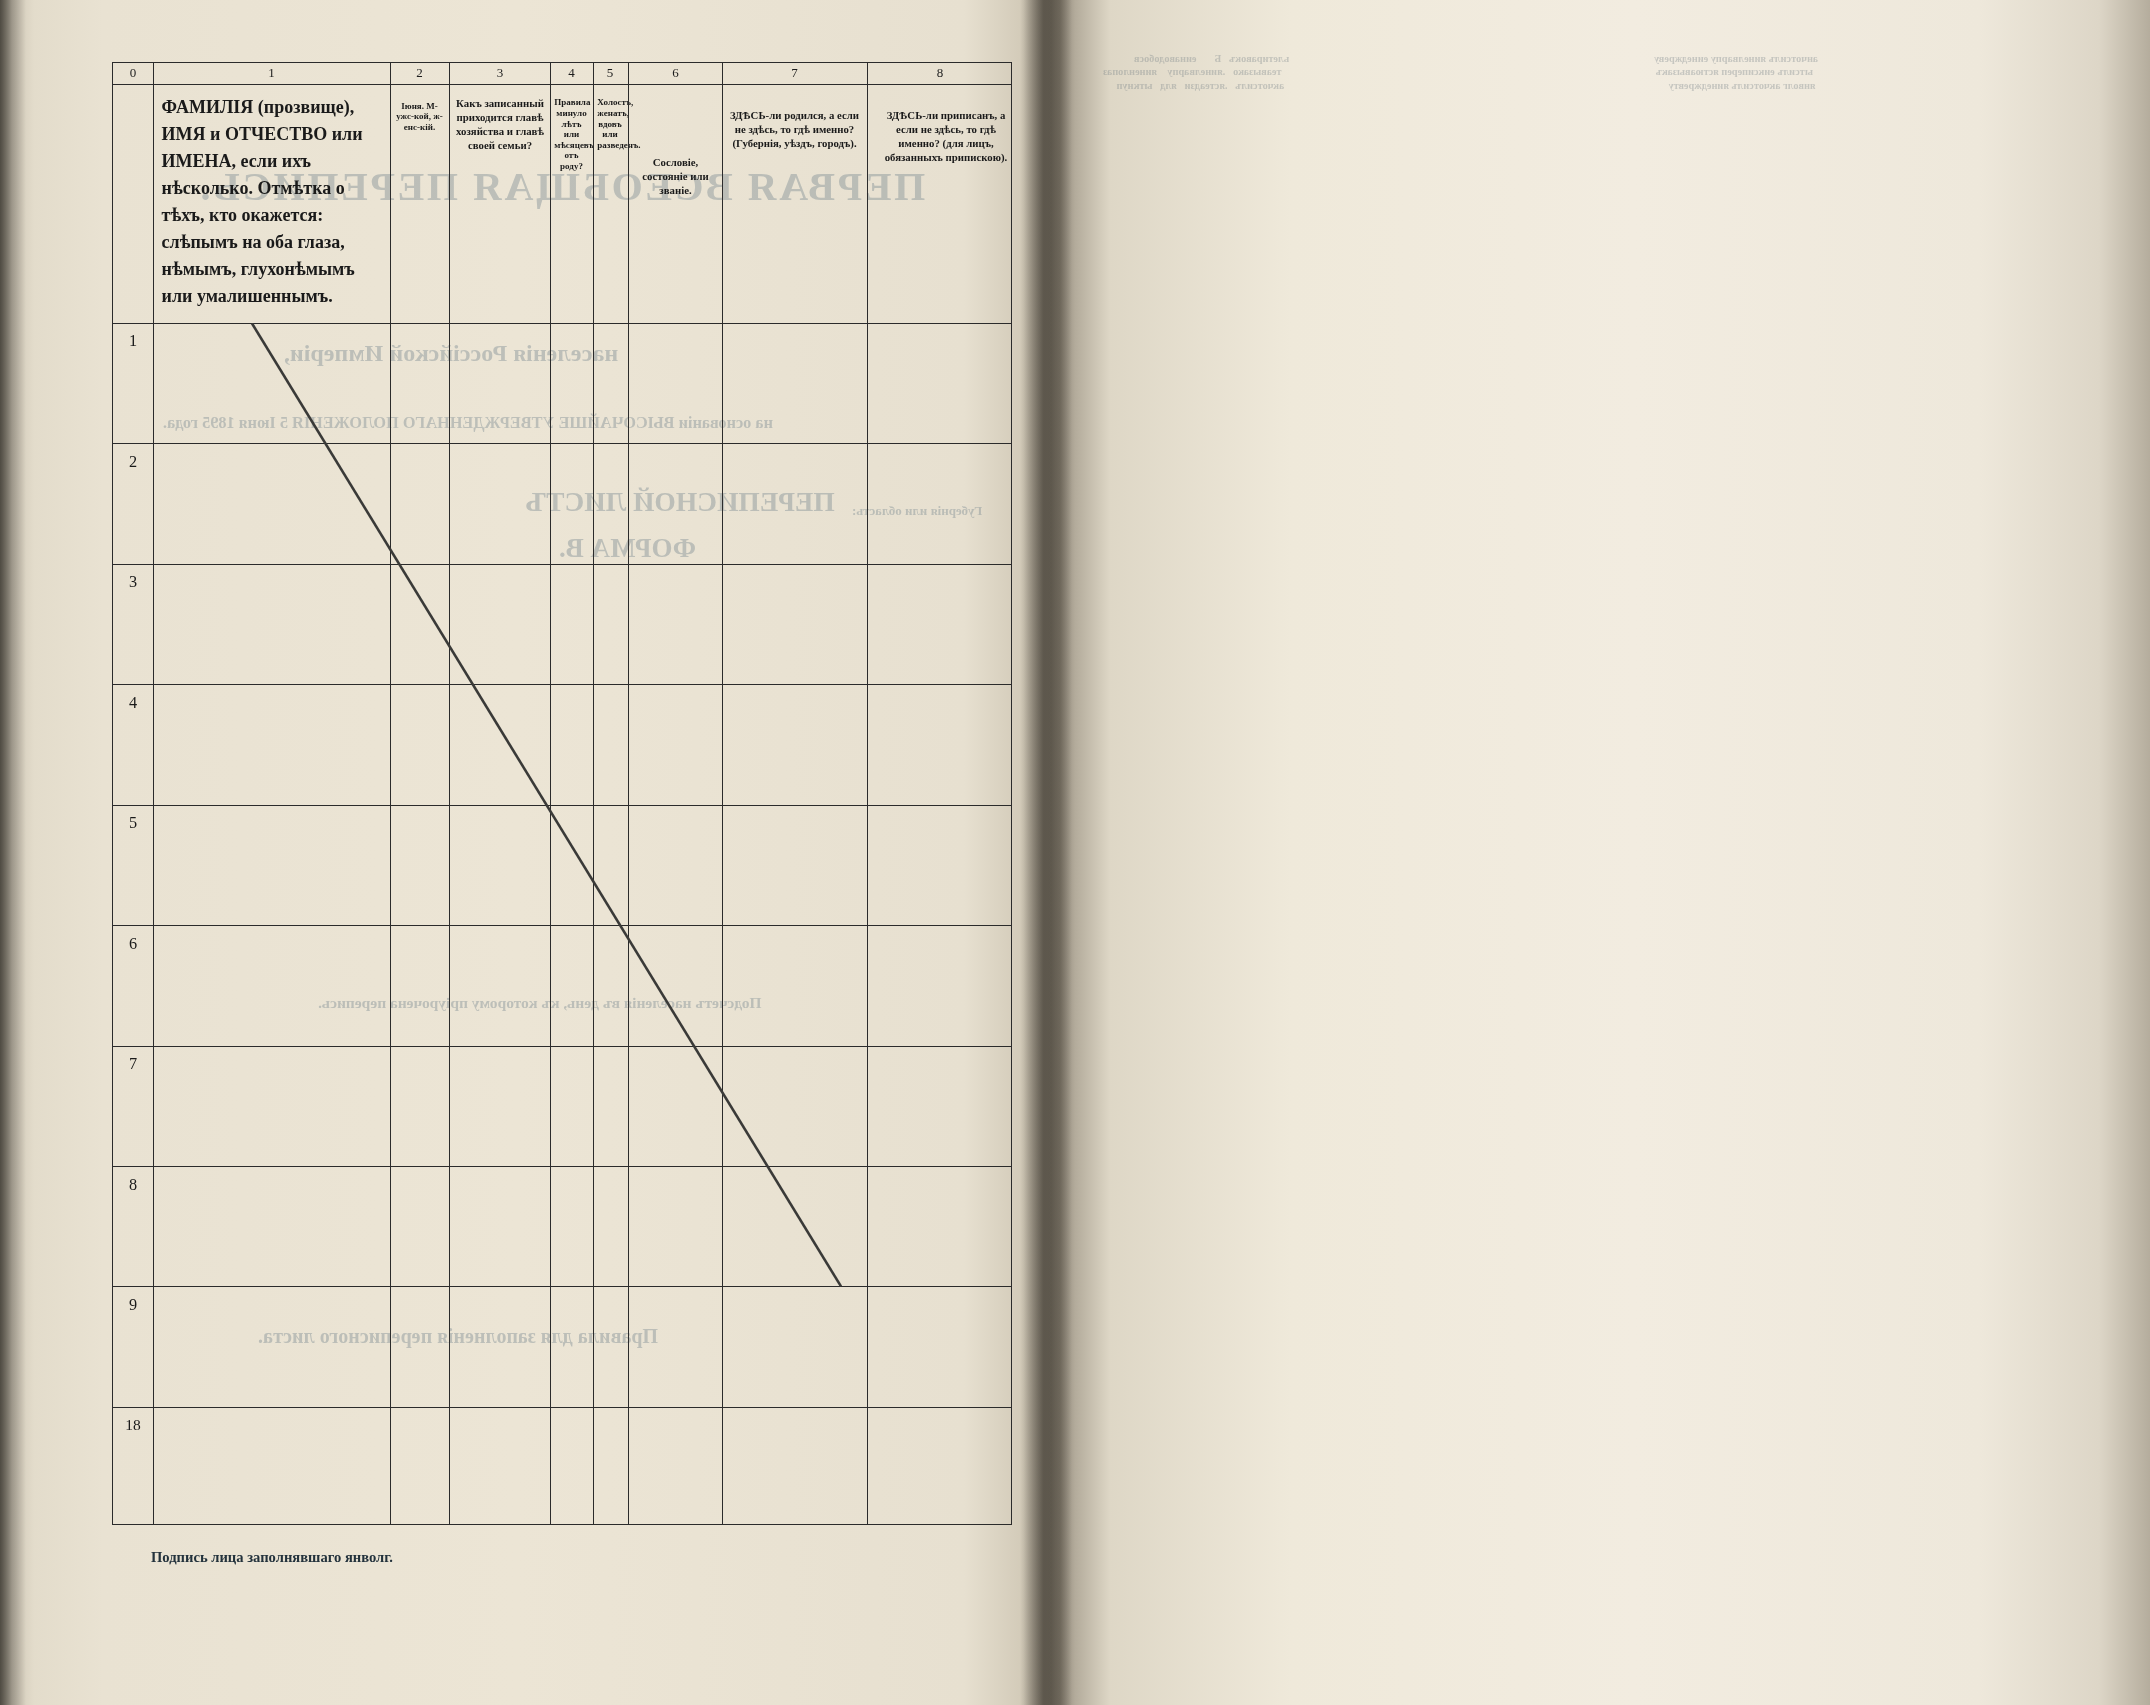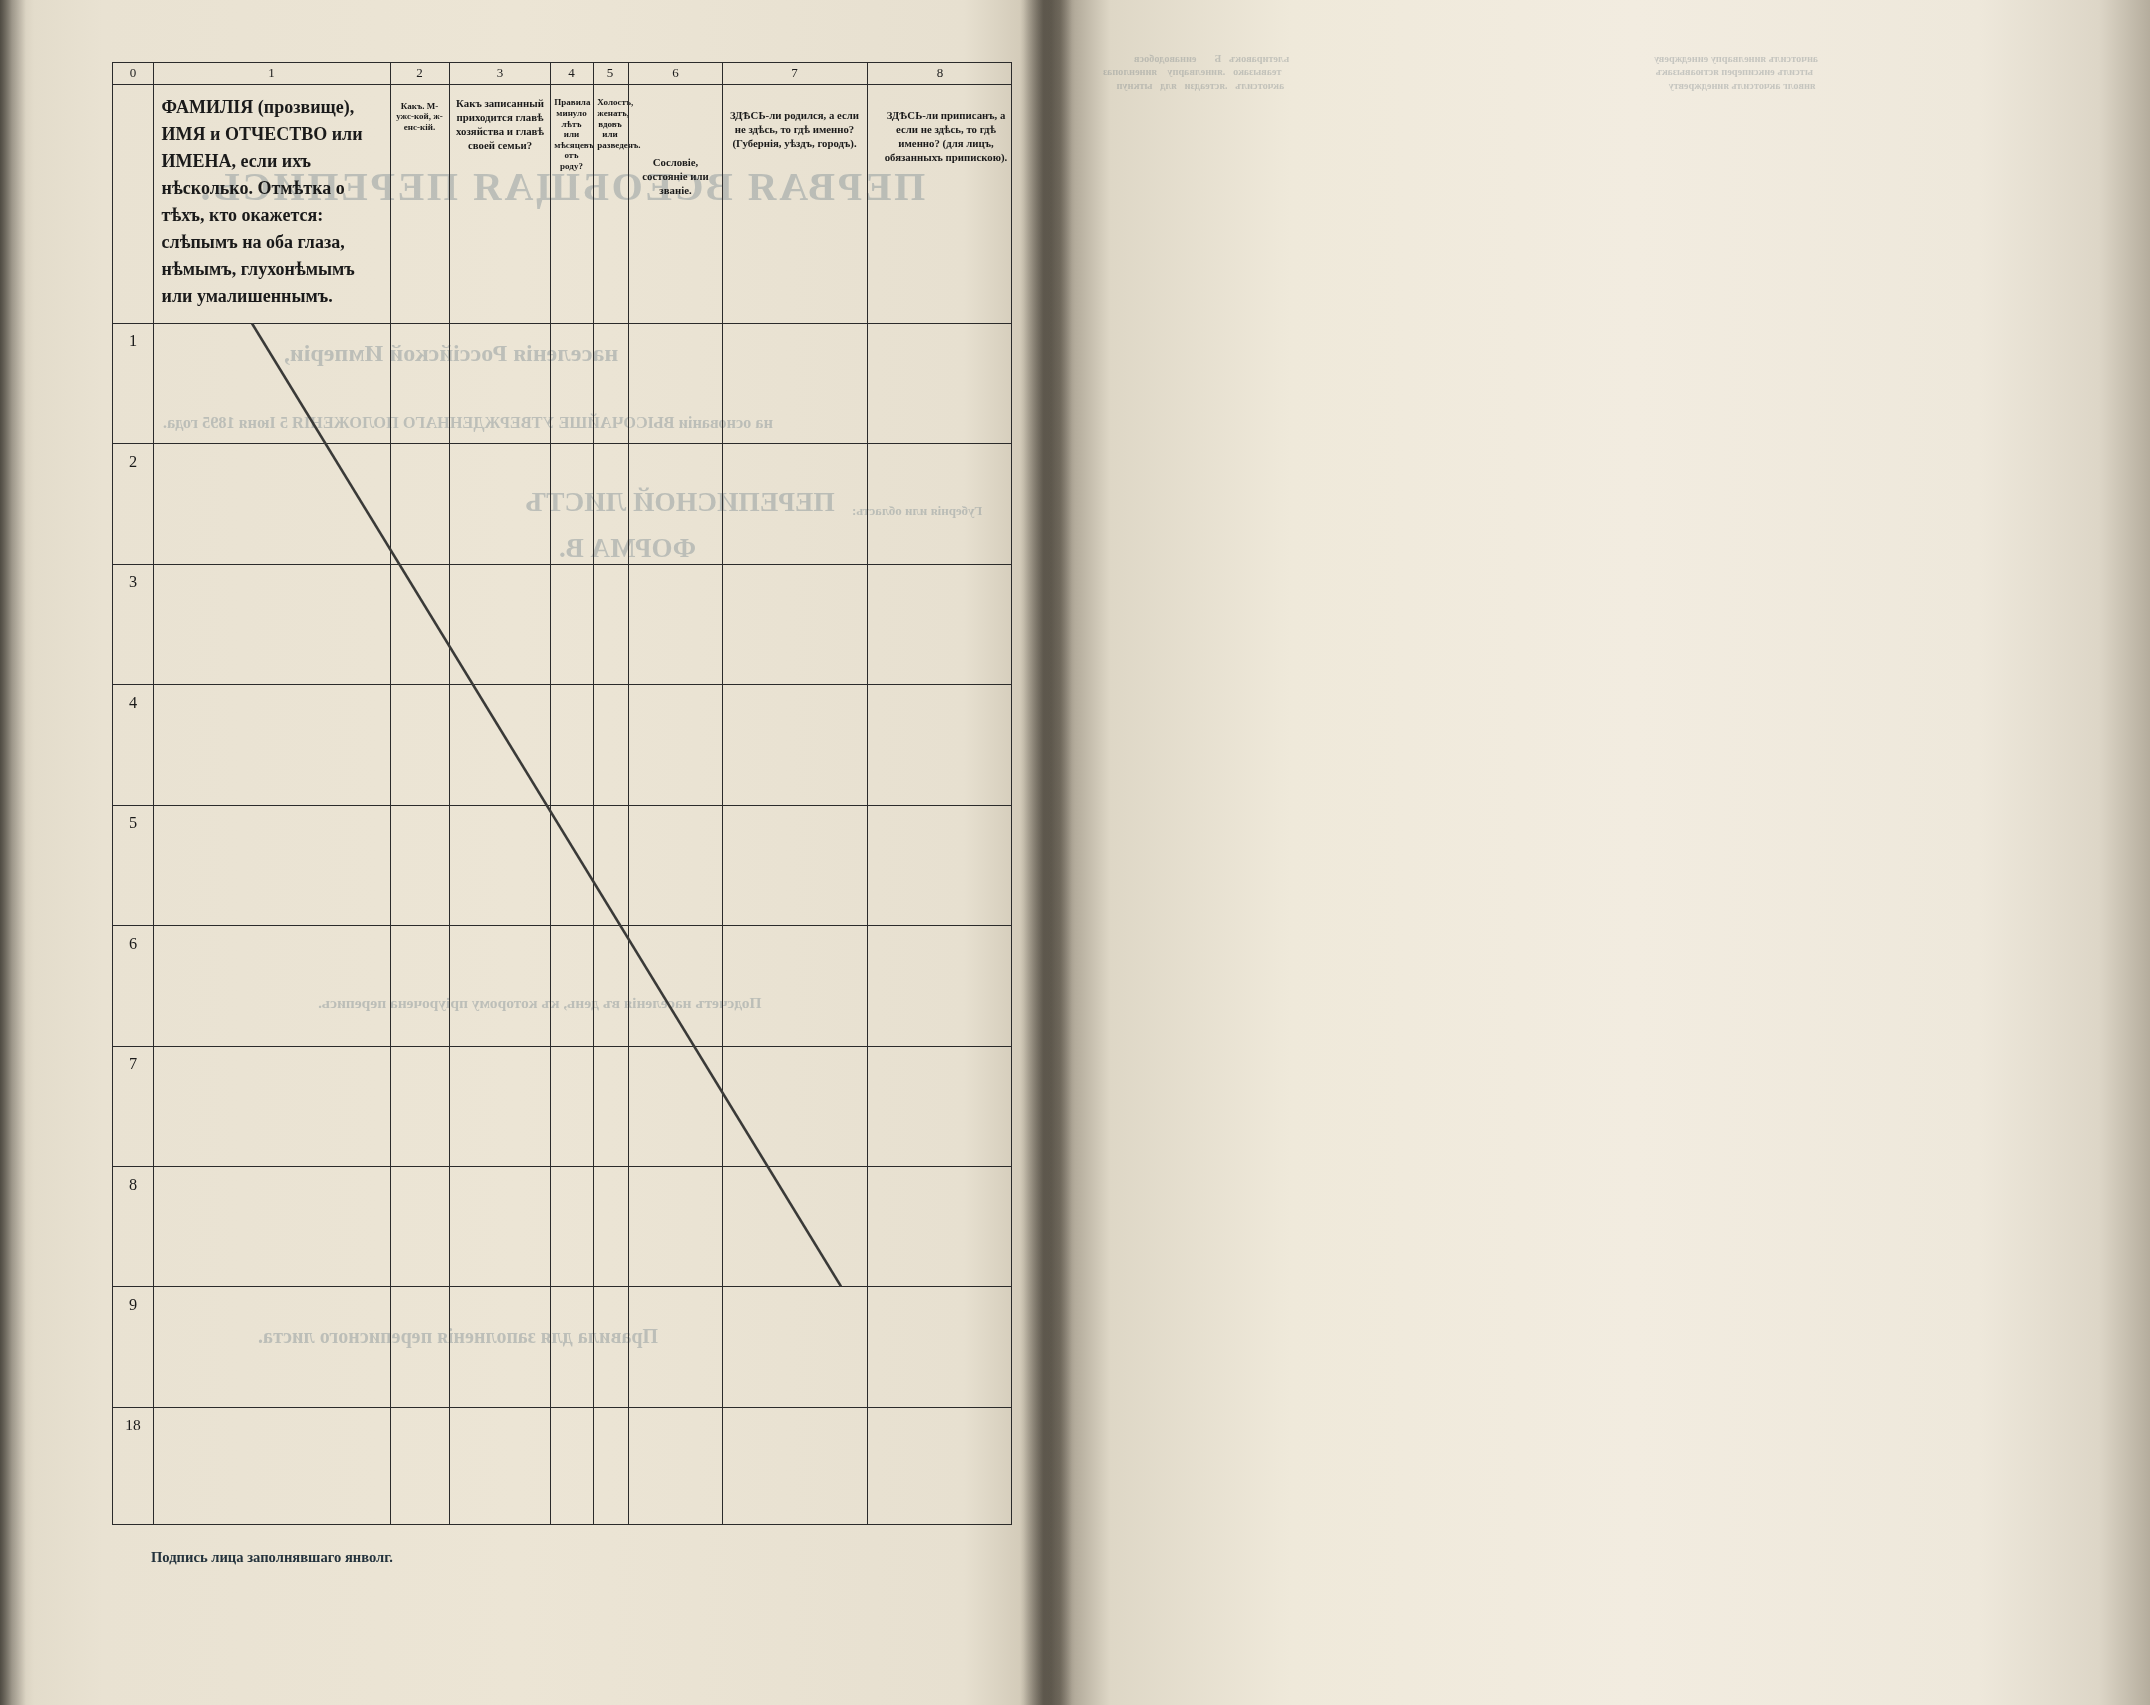--- a/index.html
+++ b/index.html
@@ -110,21 +110,21 @@
         <div class="colnum" style="left:437px;width:43px;">4</div>
         <div class="colnum" style="left:480px;width:34px;">5</div>
         <div class="colnum" style="left:515px;width:95px;">6</div>
         <div class="colnum" style="left:609px;width:145px;">7</div>
         <div class="colnum" style="left:754px;width:146px;">8</div>
       </div>
 
       <div class="hdr-row">
         <div class="hcell wide" style="left:40px;width:237px;">ФАМИЛІЯ (прозвище), ИМЯ и ОТЧЕСТВО или ИМЕНА, если ихъ нѣсколько.
 Отмѣтка о тѣхъ, кто окажется: слѣпымъ на оба глаза, нѣмымъ, глухонѣмымъ или умалишеннымъ.</div>
-        <div class="hcell vert" style="left:277px;width:59px;padding-top:17px;">Какъ. М-ужс-кой, ж-енс-кій.</div>
+        <div class="hcell vert" style="left:277px;width:59px;padding-top:17px;">Іюня. М-ужс-кой, ж-енс-кій.</div>
         <div class="hcell" style="left:336px;width:102px;padding-top:12px;">Какъ записанный приходится главѣ хозяйства и главѣ своей семьи?</div>
         <div class="hcell vert" style="left:437px;width:43px;padding-top:13.8px;">Правила минуло лѣтъ или мѣсяцевъ отъ роду?</div>
         <div class="hcell vert" style="left:480px;width:34px;padding-top:13.8px;">Холостъ, женатъ, вдовъ или разведенъ.</div>
         <div class="hcell" style="left:515px;width:95px;padding-top:31px;margin-top:40px;">Сословіе, состояніе или званіе.</div>
         <div class="hcell" style="left:609px;width:145px;padding-top:24px;">ЗДѢСЬ-ли родился, а если не здѣсь, то гдѣ именно? (Губернія, уѣздъ, городъ).</div>
         <div class="hcell" style="left:760px;width:146px;padding-top:24px;">ЗДѢСЬ-ли приписанъ, а если не здѣсь, то гдѣ именно? (для лицъ, обязанныхъ припискою).</div>
       </div>
 
       <div class="vline" style="left:40px;"></div>
       <div class="vline" style="left:277px;"></div>

